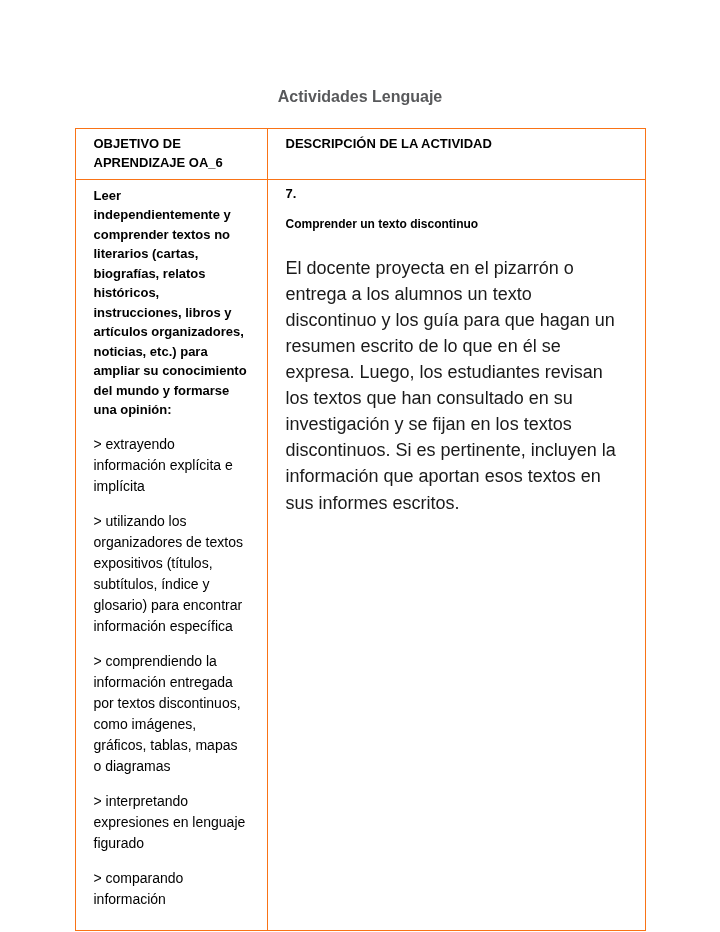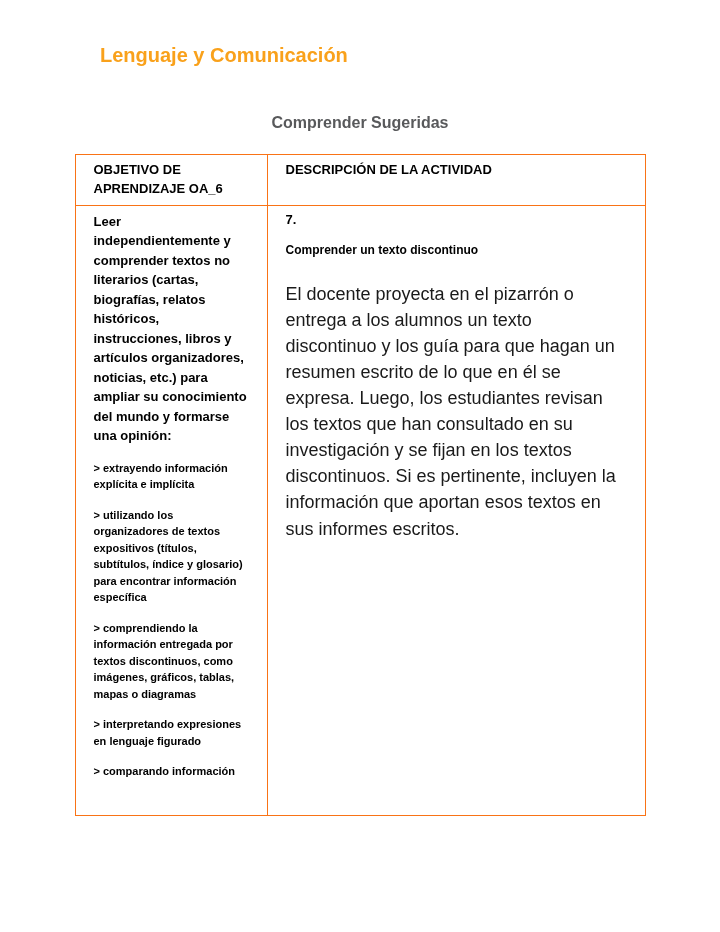--- a/index.html
+++ b/index.html
@@ -86,22 +86,22 @@
     padding-left: 10px;
     padding-right: 10px;
   }
   .objective-intro {
     font-size: 13px;
     font-weight: bold;
     line-height: 1.5;
     margin-bottom: 14px;
   }
   .objective-bullets p {
-    font-size: 11px;
-    font-weight: bold;
+    font-size: 14px;
+    font-weight: normal;
     line-height: 1.5;
     margin-bottom: 14px;
   }
   .activity-number {
     font-size: 13px;
     font-weight: bold;
     margin-bottom: 16px;
   }
   .activity-title {
     font-size: 12px;
@@ -114,25 +114,24 @@
     color: #1a1a1a;
   }
 </style>
 </head>
 <body>
 
 <div class="page">
 
   <header class="doc-header">
     <div class="header-left">
-      <div class="doc-title">Lenguaje y Comunicación</div>
     </div>
   </header>
 
-  <h2 class="section-title">Comprender Sugeridas</h2>
+  <h2 class="section-title">Actividades Lenguaje</h2>
 
   <table class="activities">
     <colgroup>
       <col class="c1">
       <col class="c2">
     </colgroup>
     <thead>
       <tr>
         <th class="obj-header">OBJETIVO DE APRENDIZAJE OA_6</th>
         <th class="desc-header">DESCRIPCIÓN DE LA ACTIVIDAD</th>

